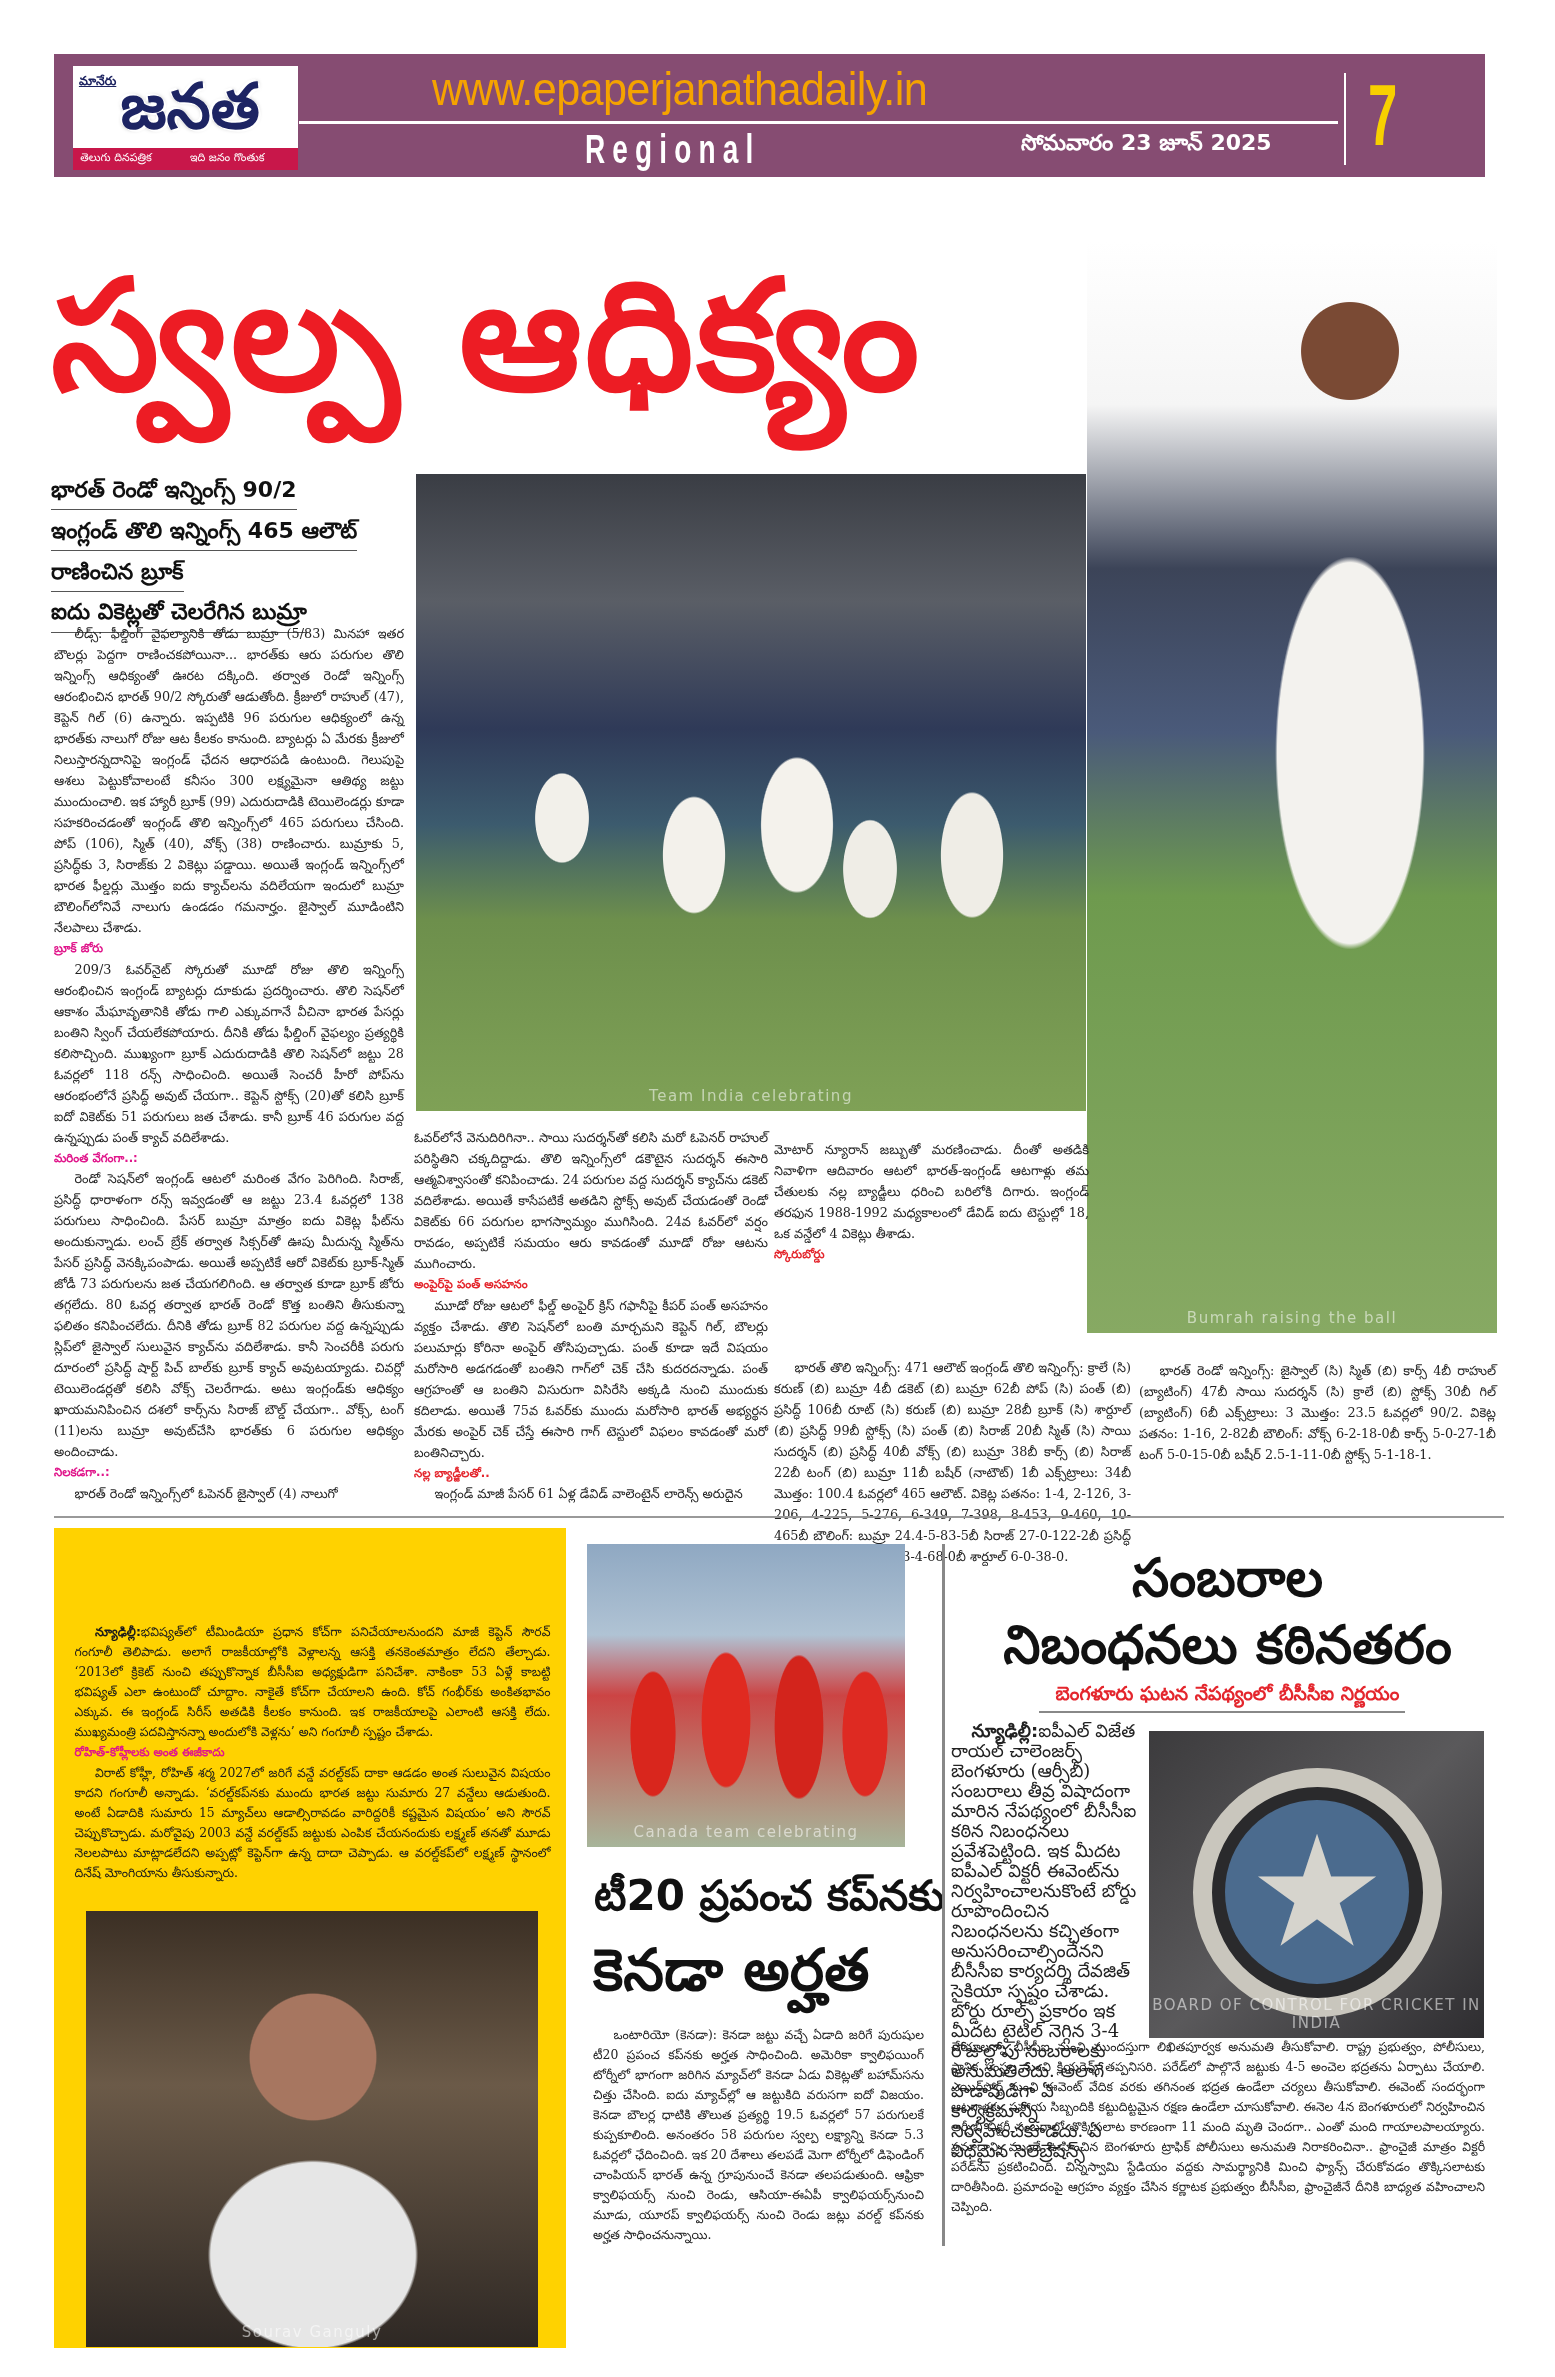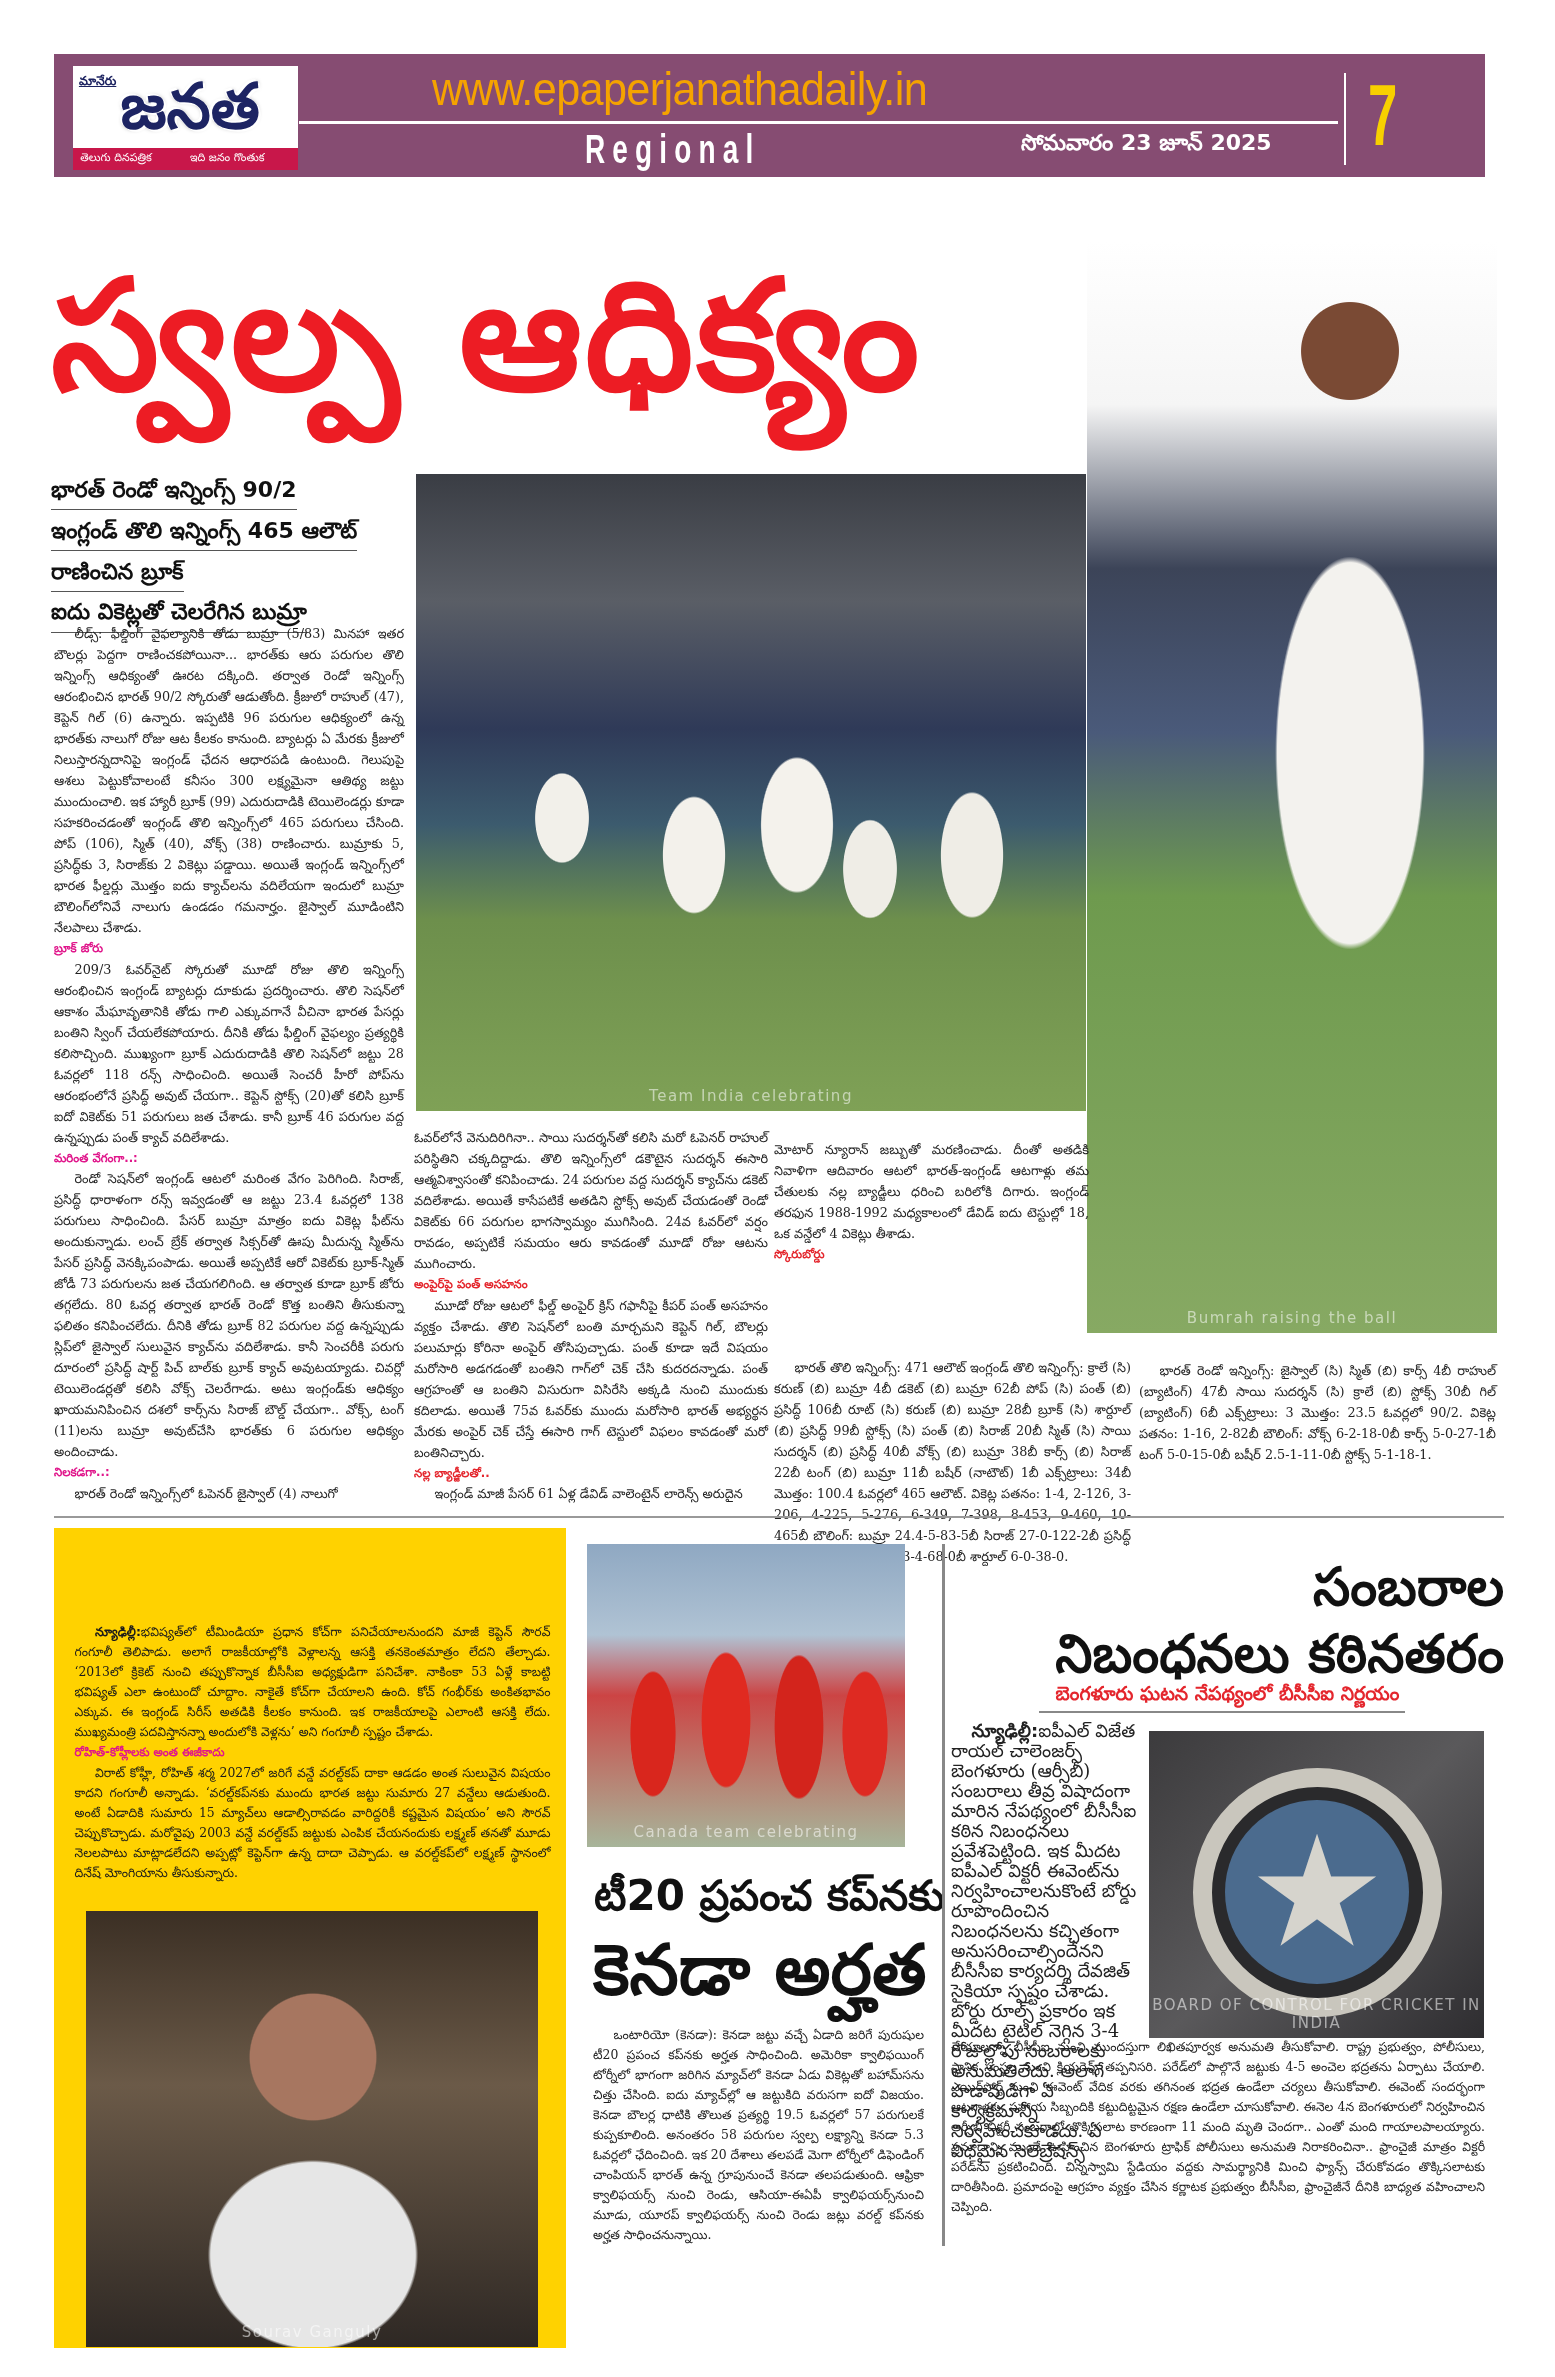--- a/index.html
+++ b/index.html
@@ -80,26 +80,26 @@
   .vr-right { left: 942px; top: 1544px; width: 2.9px; height: 702px; background: #888; }
 
   
   .yellow-box { left: 54px; top: 1528px; width: 512px; height: 820px; background: #ffd200; }
   .yb-head { left: 20.5px; top: 11.7px; font-family: "DejaVu Sans", sans-serif; font-weight: bold; font-size: 51px; line-height: 67px; color: #111; white-space: nowrap; }
   .yb-text { left: 20.5px; top: 94px; width: 476px; font-family: "DejaVu Serif", serif; font-size: 12.4px; line-height: 20px; text-align: justify; color: #1a1a1a; }
   .yb-text p { text-indent: 20.5px; }
 
   
   .canada-head1 { left: 594px; top: 1870px; font-family: "DejaVu Sans", sans-serif; font-weight: bold; font-size: 42px; line-height: 51px; color: #111; white-space: nowrap; }
-  .canada-head2 { left: 593px; top: 1926px; font-family: "DejaVu Sans", sans-serif; font-weight: bold; font-size: 70px; line-height: 88px; color: #111; white-space: nowrap; }
+  .canada-head2 { left: 593px; top: 1926px; font-family: "DejaVu Sans", sans-serif; font-weight: bold; font-size: 58px; line-height: 88px; color: #111; white-space: nowrap; }
   .canada-text { left: 593px; top: 2025px; width: 331px; font-family: "DejaVu Serif", serif; font-size: 12.4px; line-height: 20px; text-align: justify; color: #222; }
   .canada-text p { text-indent: 20.5px; }
 
   
-  .bcci-head { left: 951px; top: 1544px; width: 553px; text-align: right; font-family: "DejaVu Sans", sans-serif; font-weight: bold; font-size: 53px; line-height: 67px; color: #111; margin-top: 9px; }
+  .bcci-head { left: 951px; top: 1544px; width: 553px; text-align: center; font-family: "DejaVu Sans", sans-serif; font-weight: bold; font-size: 53px; line-height: 67px; color: #111; }
   .bcci-sub { left: 951px; top: 1682px; width: 553px; text-align: center; font-family: "DejaVu Sans", sans-serif; font-weight: bold; font-size: 19px; color: #e4262d; }
   .bcci-subrule { left: 1039px; top: 1711px; width: 366px; height: 1.5px; background: #888; }
   .bcci-text-narrow { left: 951px; top: 1721px; width: 192px; font-family: "DejaVu Serif", serif; font-size: 18px; line-height: 20px; color: #222; }
   .bcci-text-wide { left: 951px; top: 2037px; width: 534px; font-family: "DejaVu Serif", serif; font-size: 12.4px; line-height: 20px; text-align: justify; color: #222; }
   .bcci-text-narrow p { text-indent: 20.5px; }
 </style>
 </head>
 <body>
 
 <div class="abs masthead"></div>

